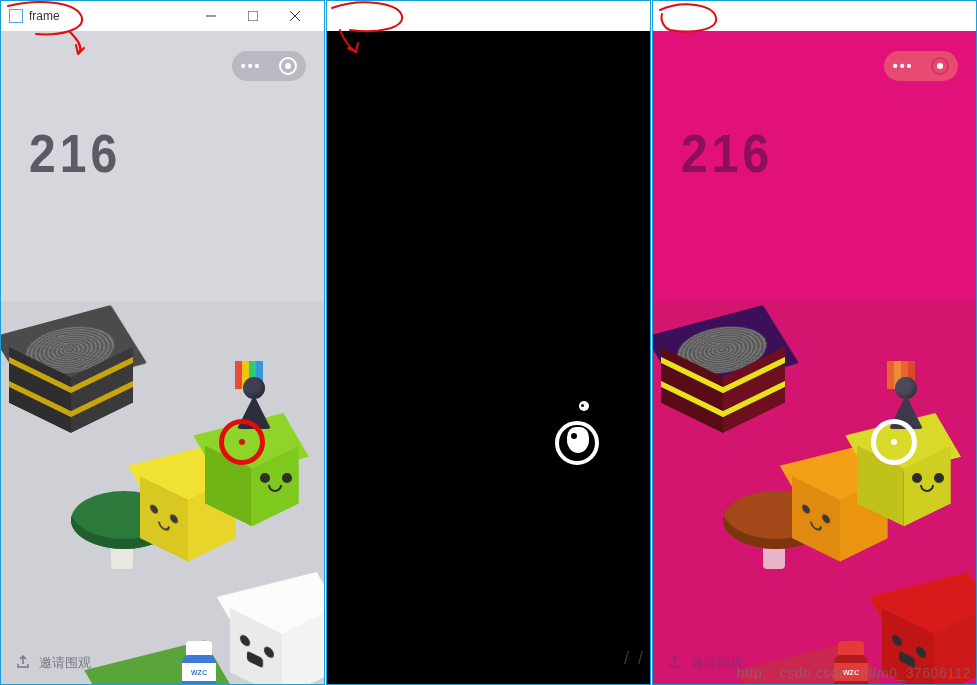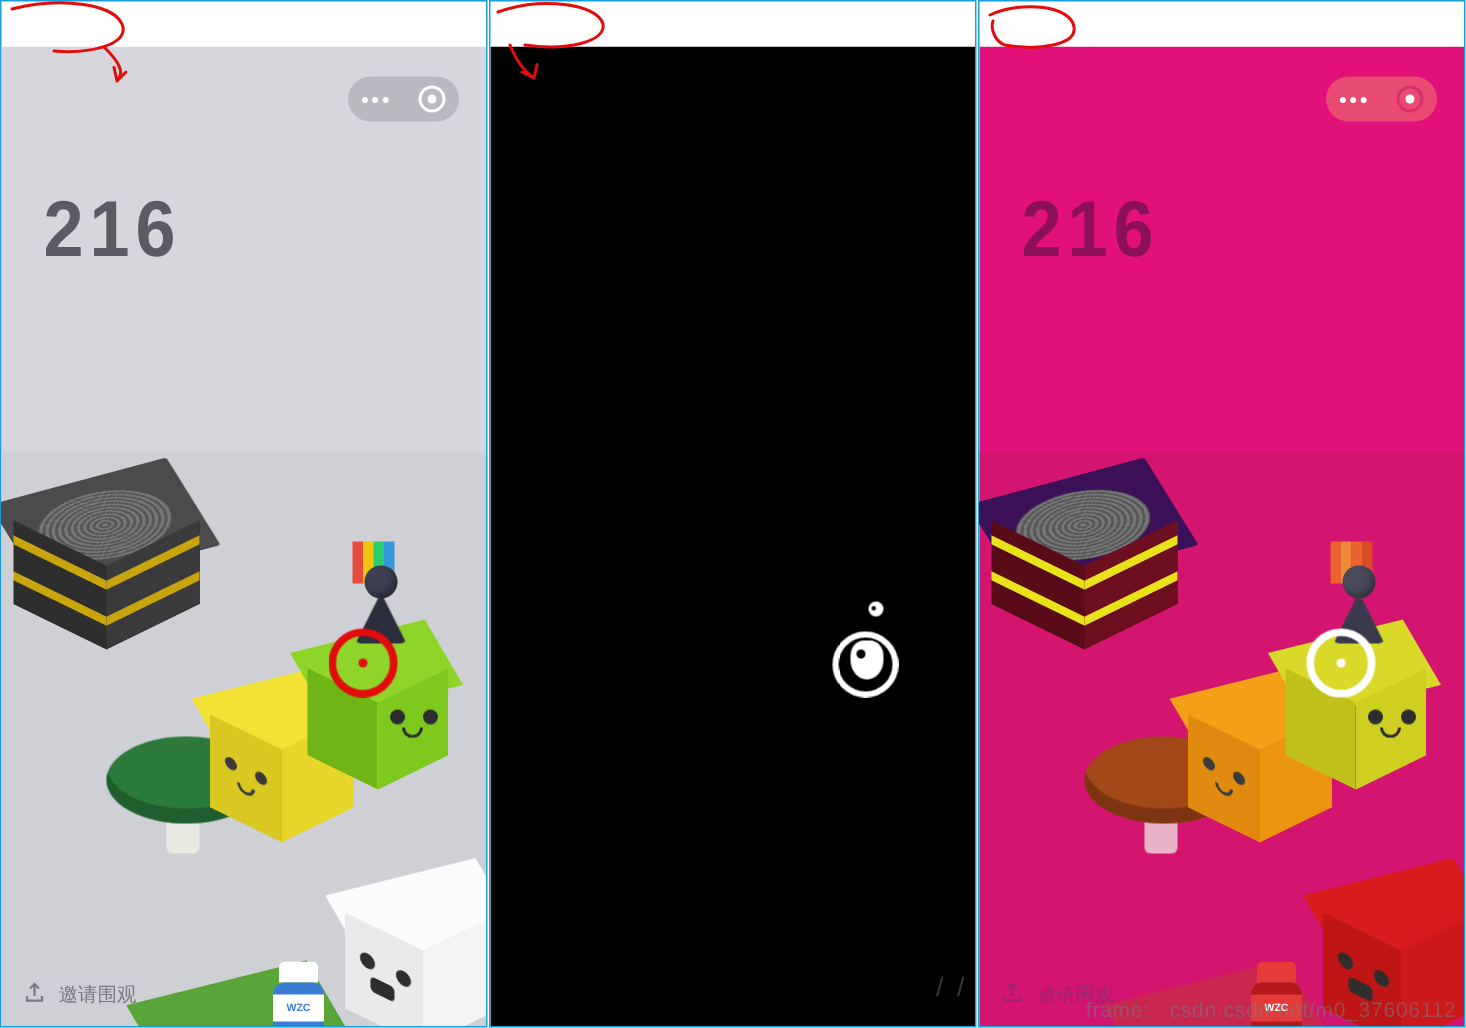--- a/index.html
+++ b/index.html
@@ -130,20 +130,41 @@
   
   .wmark{position:absolute;right:6px;bottom:4px;font-size:14px;color:rgba(120,120,130,.55);font-family:Arial;letter-spacing:.5px;z-index:50;}
   .slashes{position:absolute;left:624px;bottom:16px;color:rgba(120,120,130,.45);font-size:18px;letter-spacing:2px;z-index:50;}
 
   .face{position:absolute;}
 </style>
 </head>
 <body>
 
 <div class="win frame">
+  <div class="titlebar">
+    <span class="ticon"></span>
+    <span>frame</span>
+    <span class="sp"></span>
+    <div class="winbtn">
+        <svg viewBox="0 0 10 10">
+          <line x1="0" y1="5" x2="10" y2="5" stroke="#333"></line>
+        </svg>
+      </div>
+    <div class="winbtn">
+        <svg viewBox="0 0 10 10">
+          <rect x="0" y="0" width="10" height="10" fill="none" stroke="#333"></rect>
+        </svg>
+      </div>
+    <div class="winbtn">
+        <svg viewBox="0 0 10 10">
+          <line x1="0" y1="0" x2="10" y2="10" stroke="#333"></line>
+          <line x1="10" y1="0" x2="0" y2="10" stroke="#333"></line>
+        </svg>
+      </div>
+  </div>
   <div class="content">
     <div class="scene">
       <div class="bgfloor"></div>
 
       <div class="pill">
         <span class="pilldots">•••</span>
         <span class="pillcirc"></span>
       </div>
 
       <div class="score">216</div>
@@ -353,14 +374,14 @@
 </div>
 
 <div class="redmark" style="left:652px;top:0;">
   <svg width="100" height="55">
       <path d="M8,10 C30,0 62,4 64,18 C66,30 40,34 18,30 C12,28 8,20 10,14"></path>
     </svg>
 </div>
 
 <div class="slashes">/ /</div>
 <div class="wmark">
-  <span>frame:</span>&nbsp;&nbsp;&nbsp;<span>csdn.csdn.net/m0_37606112</span>
+  <span>http:</span>&nbsp;&nbsp;&nbsp;<span>csdn.csdn.net/m0_37606112</span>
 </div>
 
 </body></html>

